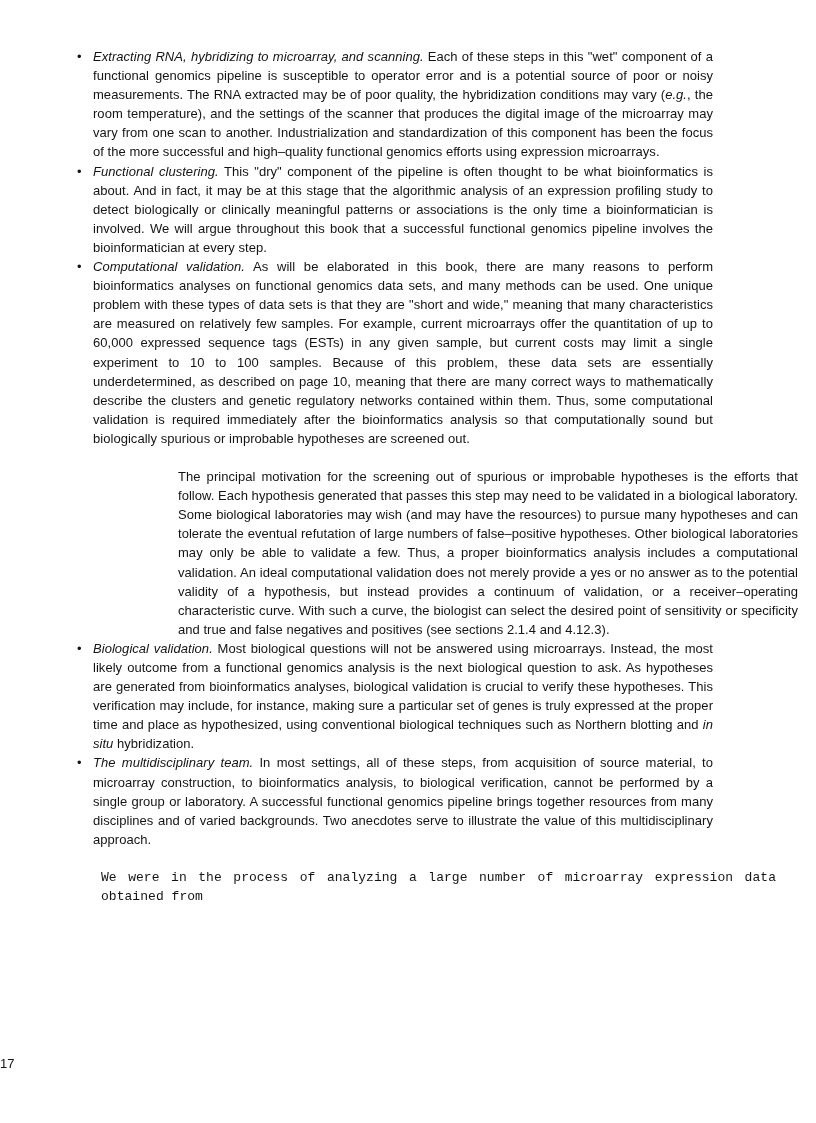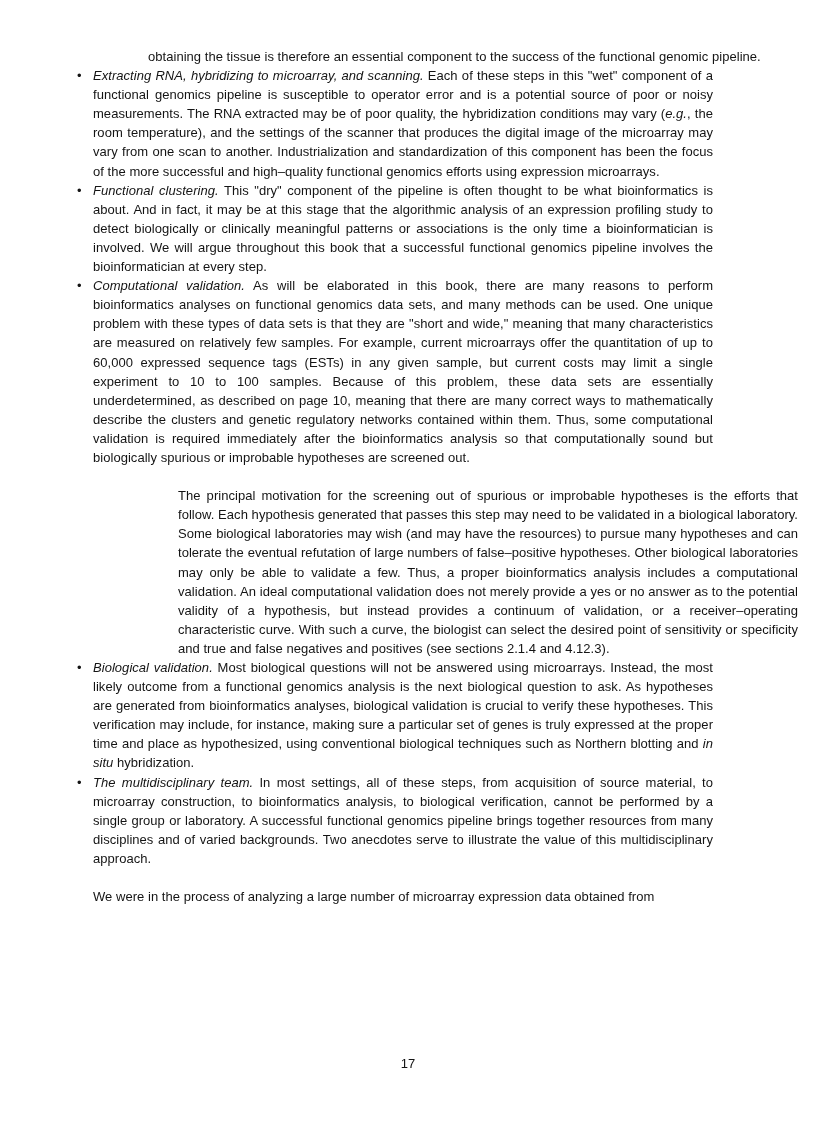--- a/index.html
+++ b/index.html
@@ -68,46 +68,46 @@
 
   .lead-in {
     font-style: italic;
   }
 
   .gap {
     height: 19.1px;
   }
 
   .final-para {
-    margin-left: 0;
+    margin-left: 8px;
     width: 675px;
     margin-top: 19.1px;
+    font-family: Liberation Mono, monospace;
   }
 
   .page-number {
     position: absolute;
     left: 0;
     right: 0;
     top: 1056px;
-    text-align: center;
+    text-align: left;
     font-size: 13px;
     line-height: 16px;
     color: #141414;
   }
 
   i.em { }
 </style>
 </head>
 <body>
 
 <div class="page">
 
   <div class="content">
 
-    <p class="para list-block"><span>obtaining the tissue is therefore an essential component to the success of the functional genomic pipeline.</span></p>
 
     <p class="para list-block bullet-item"><span class="bullet">•</span><span class="lead-in">Extracting RNA, hybridizing to microarray, and scanning.</span><span> Each of these steps in this "wet" component of a functional genomics pipeline is susceptible to operator error and is a potential source of poor or noisy measurements. The RNA extracted may be of poor quality, the hybridization conditions may vary (</span><i class="em">e.g.</i><span>, the room temperature), and the settings of the scanner that produces the digital image of the microarray may vary from one scan to another. Industrialization and standardization of this component has been the focus of the more successful and high–quality functional genomics efforts using expression microarrays.</span></p>
 
     <p class="para list-block bullet-item"><span class="bullet">•</span><span class="lead-in">Functional clustering.</span><span> This "dry" component of the pipeline is often thought to be what bioinformatics is about. And in fact, it may be at this stage that the algorithmic analysis of an expression profiling study to detect biologically or clinically meaningful patterns or associations is the only time a bioinformatician is involved. We will argue throughout this book that a successful functional genomics pipeline involves the bioinformatician at every step.</span></p>
 
     <p class="para list-block bullet-item"><span class="bullet">•</span><span class="lead-in">Computational validation.</span><span> As will be elaborated in this book, there are many reasons to perform bioinformatics analyses on functional genomics data sets, and many methods can be used. One unique problem with these types of data sets is that they are "short and wide," meaning that many characteristics are measured on relatively few samples. For example, current microarrays offer the quantitation of up to 60,000 expressed sequence tags (ESTs) in any given sample, but current costs may limit a single experiment to 10 to 100 samples. Because of this problem, these data sets are essentially underdetermined, as described on page 10, meaning that there are many correct ways to mathematically describe the clusters and genetic regulatory networks contained within them. Thus, some computational validation is required immediately after the bioinformatics analysis so that computationally sound but biologically spurious or improbable hypotheses are screened out.</span></p>
 
     <div class="gap"></div>
 
     <p class="para cont-para"><span>The principal motivation for the screening out of spurious or improbable hypotheses is the efforts that follow. Each hypothesis generated that passes this step may need to be validated in a biological laboratory. Some biological laboratories may wish (and may have the resources) to pursue many hypotheses and can tolerate the eventual refutation of large numbers of false–positive hypotheses. Other biological laboratories may only be able to validate a few. Thus, a proper bioinformatics analysis includes a computational validation. An ideal computational validation does not merely provide a yes or no answer as to the potential validity of a hypothesis, but instead provides a continuum of validation, or a receiver–operating characteristic curve. With such a curve, the biologist can select the desired point of sensitivity or specificity and true and false negatives and positives (see sections 2.1.4 and 4.12.3).</span></p>

